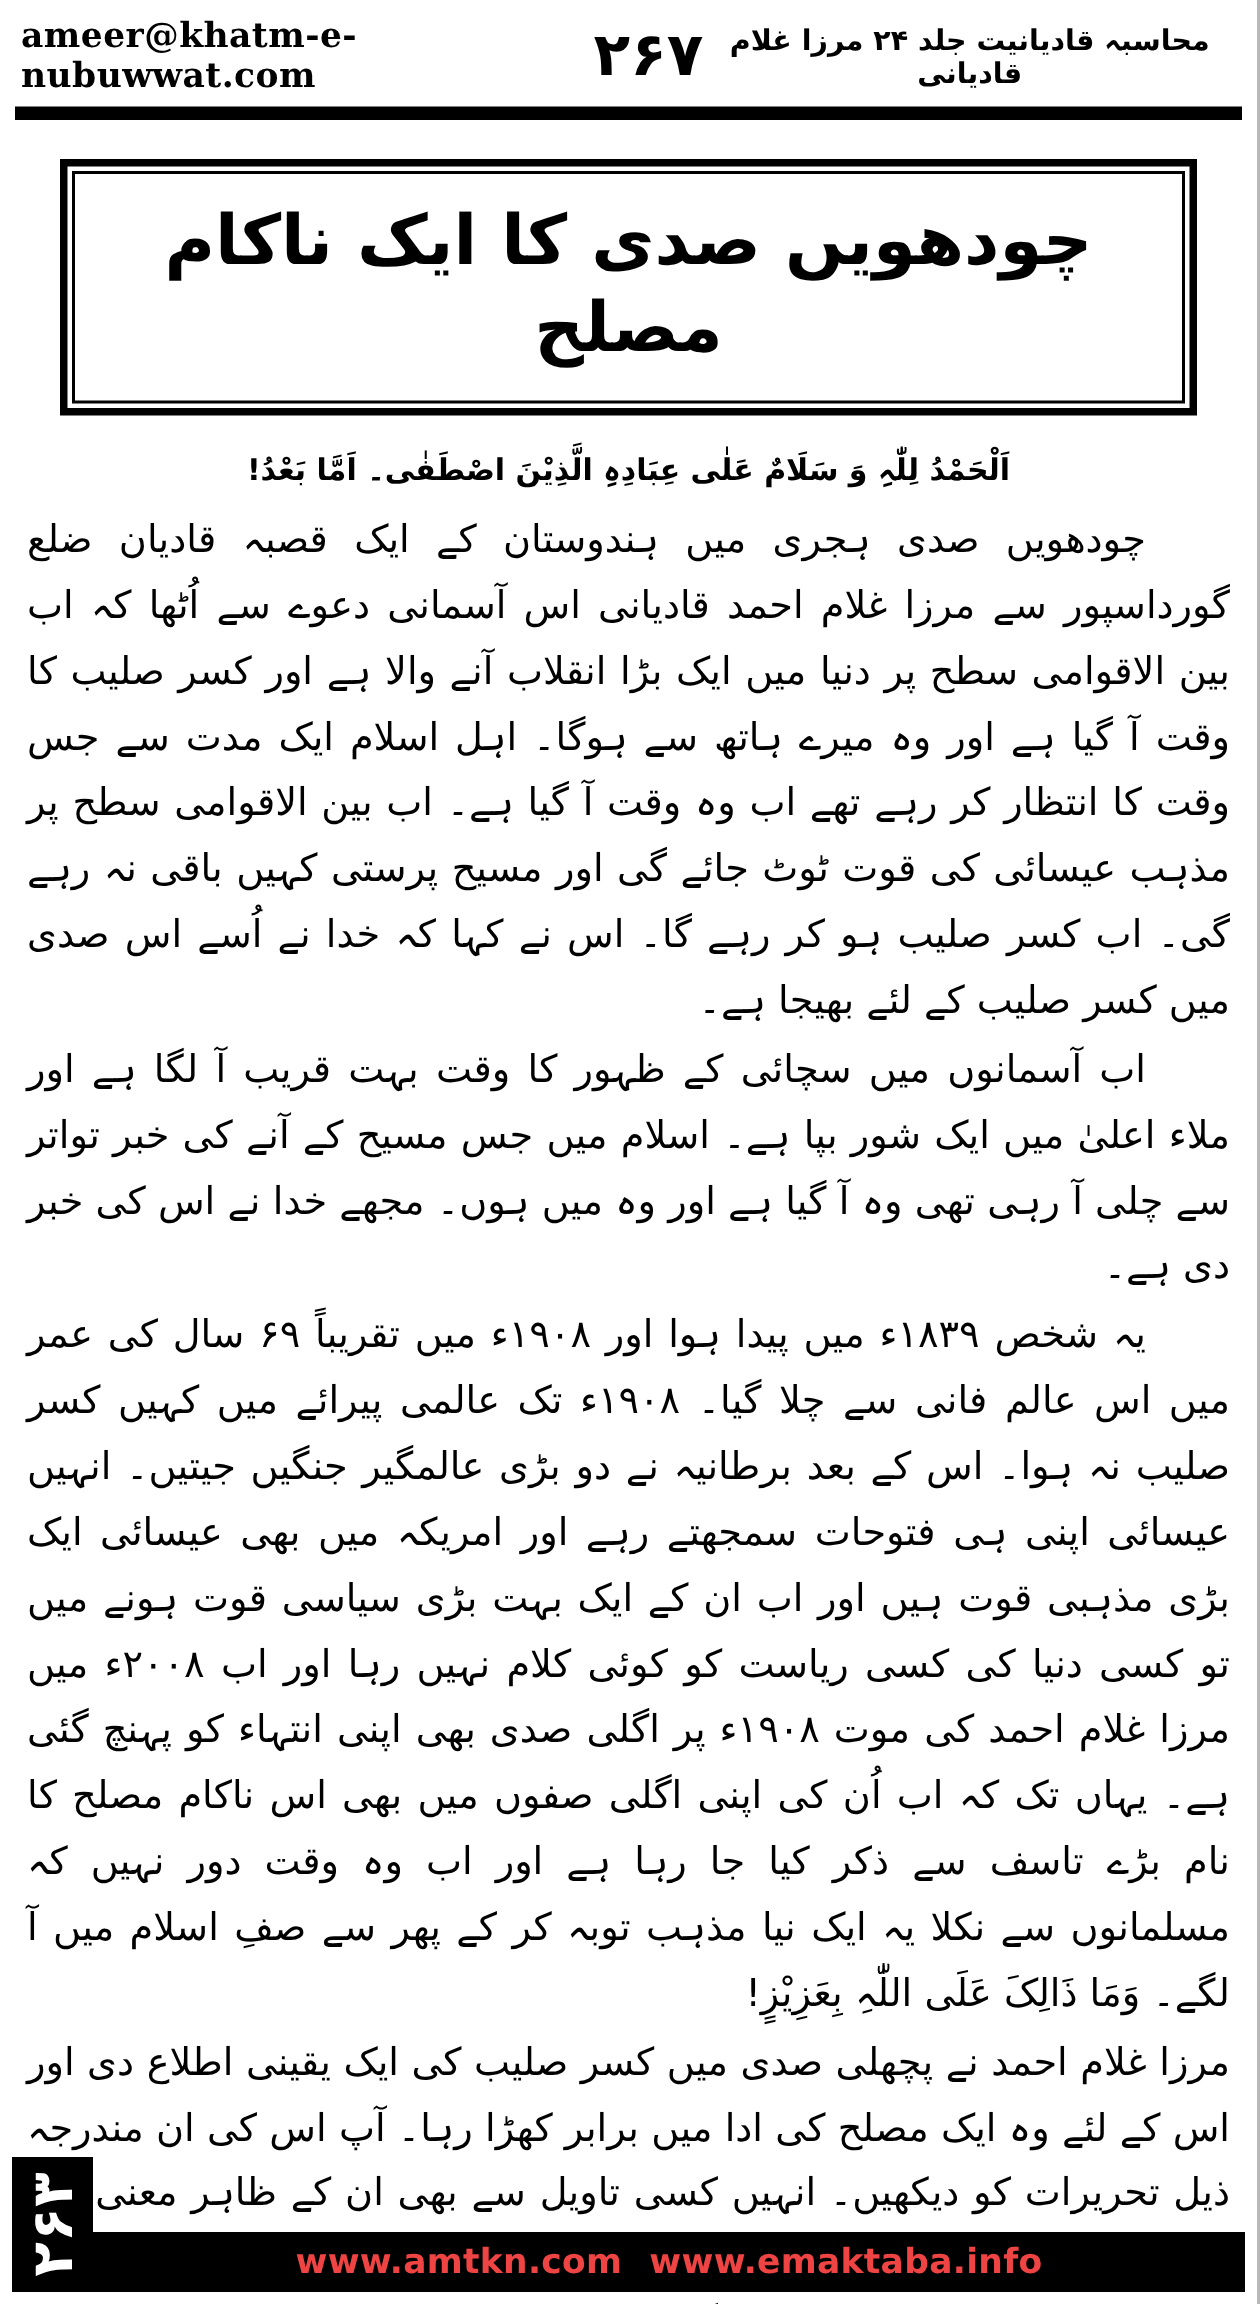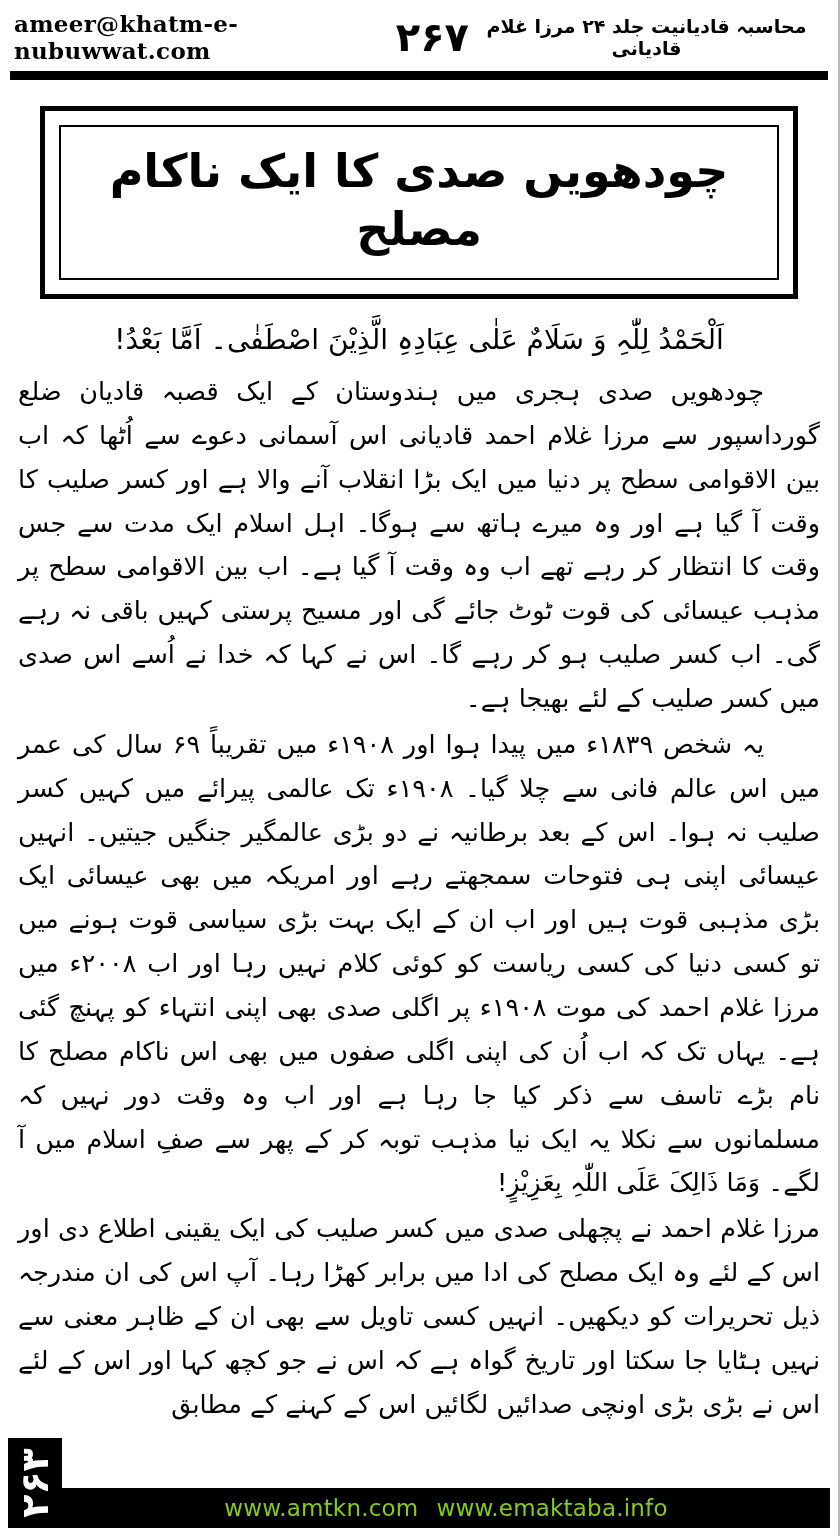--- a/index.html
+++ b/index.html
@@ -21,53 +21,53 @@
     font-size:23px; letter-spacing:.3px;
   }
   .pagenum-top { font-size:40px; font-weight:bold; line-height:1; }
   .book-title {
     direction:rtl; font-weight:bold; font-size:19px; text-align:center;
   }
   .header-rule { height:9px; background:#000; margin:3px 10px 0 10px; }
   
   .title-box {
     margin:26px 40px 0 40px;
-    border:5px solid #000; padding:14px;
+    border:5px solid #000; padding:3px;
   }
   .title-box-inner {
     border:2px solid #000; padding:16px 10px 20px 10px; text-align:center;
     direction:rtl;
   }
   .title-line1 { font-size:46px; font-weight:bold; line-height:1.25; }
   .title-line2 { font-size:28px; font-weight:bold; margin-top:14px; }
   
   .arabic-line {
-    direction:rtl; text-align:center; font-weight:normal;
-    font-size:28px; margin:24px 20px 10px 20px;
+    direction:rtl; text-align:center; font-weight:bold;
+    font-size:20px; margin:24px 20px 10px 20px;
   }
   
   .body-text {
     direction:rtl; text-align:justify; padding:4px 18px 0 18px;
     font-size:25.5px; line-height:1.72;
   }
   .body-text p { text-indent:56px; margin-bottom:2px; }
   .body-text p:last-child { text-indent:0; }
   
   .side-pagenum {
     position:absolute; left:8px; bottom:8px; width:54px; height:90px;
     background:#000; color:#fff; display:flex; align-items:center; justify-content:center;
   }
   .side-pagenum span {
     transform:rotate(-90deg); font-size:38px; font-weight:bold; white-space:nowrap;
   }
   .footer-bar {
     position:absolute; left:62px; right:8px; bottom:8px; height:40px;
-    background:#000; color:#84cc16; display:flex; align-items:center;
+    background:#000; color:#ef4444; display:flex; align-items:center;
     justify-content:center; gap:18px;
-    font-weight:normal; font-size:23px; letter-spacing:.2px;
+    font-weight:bold; font-size:23px; letter-spacing:.2px;
   }
 </style>
 </head>
 <body>
 
 <div class="page">
 
   <div class="header">
     <div class="header-left">
       <span class="email">ameer@khatm-e-nubuwwat.com</span>
@@ -81,20 +81,21 @@
   <div class="title-box">
     <div class="title-box-inner">
       <div class="title-line1">چودھویں صدی کا ایک ناکام مصلح</div>
     </div>
   </div>
 
   <div class="arabic-line">اَلْحَمْدُ لِلّٰہِ وَ سَلَامٌ عَلٰی عِبَادِہِ الَّذِیْنَ اصْطَفٰی۔ اَمَّا بَعْدُ!</div>
 
   <div class="body-text">
     <p>چودھویں صدی ہجری میں ہندوستان کے ایک قصبہ قادیان ضلع گورداسپور سے مرزا غلام احمد قادیانی اس آسمانی دعوے سے اُٹھا کہ اب بین الاقوامی سطح پر دنیا میں ایک بڑا انقلاب آنے والا ہے اور کسر صلیب کا وقت آ گیا ہے اور وہ میرے ہاتھ سے ہوگا۔ اہل اسلام ایک مدت سے جس وقت کا انتظار کر رہے تھے اب وہ وقت آ گیا ہے۔ اب بین الاقوامی سطح پر مذہب عیسائی کی قوت ٹوٹ جائے گی اور مسیح پرستی کہیں باقی نہ رہے گی۔ اب کسر صلیب ہو کر رہے گا۔ اس نے کہا کہ خدا نے اُسے اس صدی میں کسر صلیب کے لئے بھیجا ہے۔</p>
+    <p>اب آسمانوں میں سچائی کے ظہور کا وقت بہت قریب آ لگا ہے اور ملاء اعلیٰ میں ایک شور بپا ہے۔ اسلام میں جس مسیح کے آنے کی خبر تواتر سے چلی آ رہی تھی وہ آ گیا ہے اور وہ میں ہوں۔ مجھے خدا نے اس کی خبر دی ہے۔</p>
     <p>یہ شخص ۱۸۳۹ء میں پیدا ہوا اور ۱۹۰۸ء میں تقریباً ۶۹ سال کی عمر میں اس عالم فانی سے چلا گیا۔ ۱۹۰۸ء تک عالمی پیرائے میں کہیں کسر صلیب نہ ہوا۔ اس کے بعد برطانیہ نے دو بڑی عالمگیر جنگیں جیتیں۔ انہیں عیسائی اپنی ہی فتوحات سمجھتے رہے اور امریکہ میں بھی عیسائی ایک بڑی مذہبی قوت ہیں اور اب ان کے ایک بہت بڑی سیاسی قوت ہونے میں تو کسی دنیا کی کسی ریاست کو کوئی کلام نہیں رہا اور اب ۲۰۰۸ء میں مرزا غلام احمد کی موت ۱۹۰۸ء پر اگلی صدی بھی اپنی انتہاء کو پہنچ گئی ہے۔ یہاں تک کہ اب اُن کی اپنی اگلی صفوں میں بھی اس ناکام مصلح کا نام بڑے تاسف سے ذکر کیا جا رہا ہے اور اب وہ وقت دور نہیں کہ مسلمانوں سے نکلا یہ ایک نیا مذہب توبہ کر کے پھر سے صفِ اسلام میں آ لگے۔ وَمَا ذَالِکَ عَلَی اللّٰہِ بِعَزِیْزٍ!</p>
     <p>مرزا غلام احمد نے پچھلی صدی میں کسر صلیب کی ایک یقینی اطلاع دی اور اس کے لئے وہ ایک مصلح کی ادا میں برابر کھڑا رہا۔ آپ اس کی ان مندرجہ ذیل تحریرات کو دیکھیں۔ انہیں کسی تاویل سے بھی ان کے ظاہر معنی سے نہیں ہٹایا جا سکتا اور تاریخ گواہ ہے کہ اس نے جو کچھ کہا اور اس کے لئے اس نے بڑی بڑی اونچی صدائیں لگائیں اس کے کہنے کے مطابق</p>
   </div>
 
   <div class="side-pagenum">
     <span>۲۶۳</span>
   </div>
 
   <div class="footer-bar">
     <span>www.amtkn.com</span>

